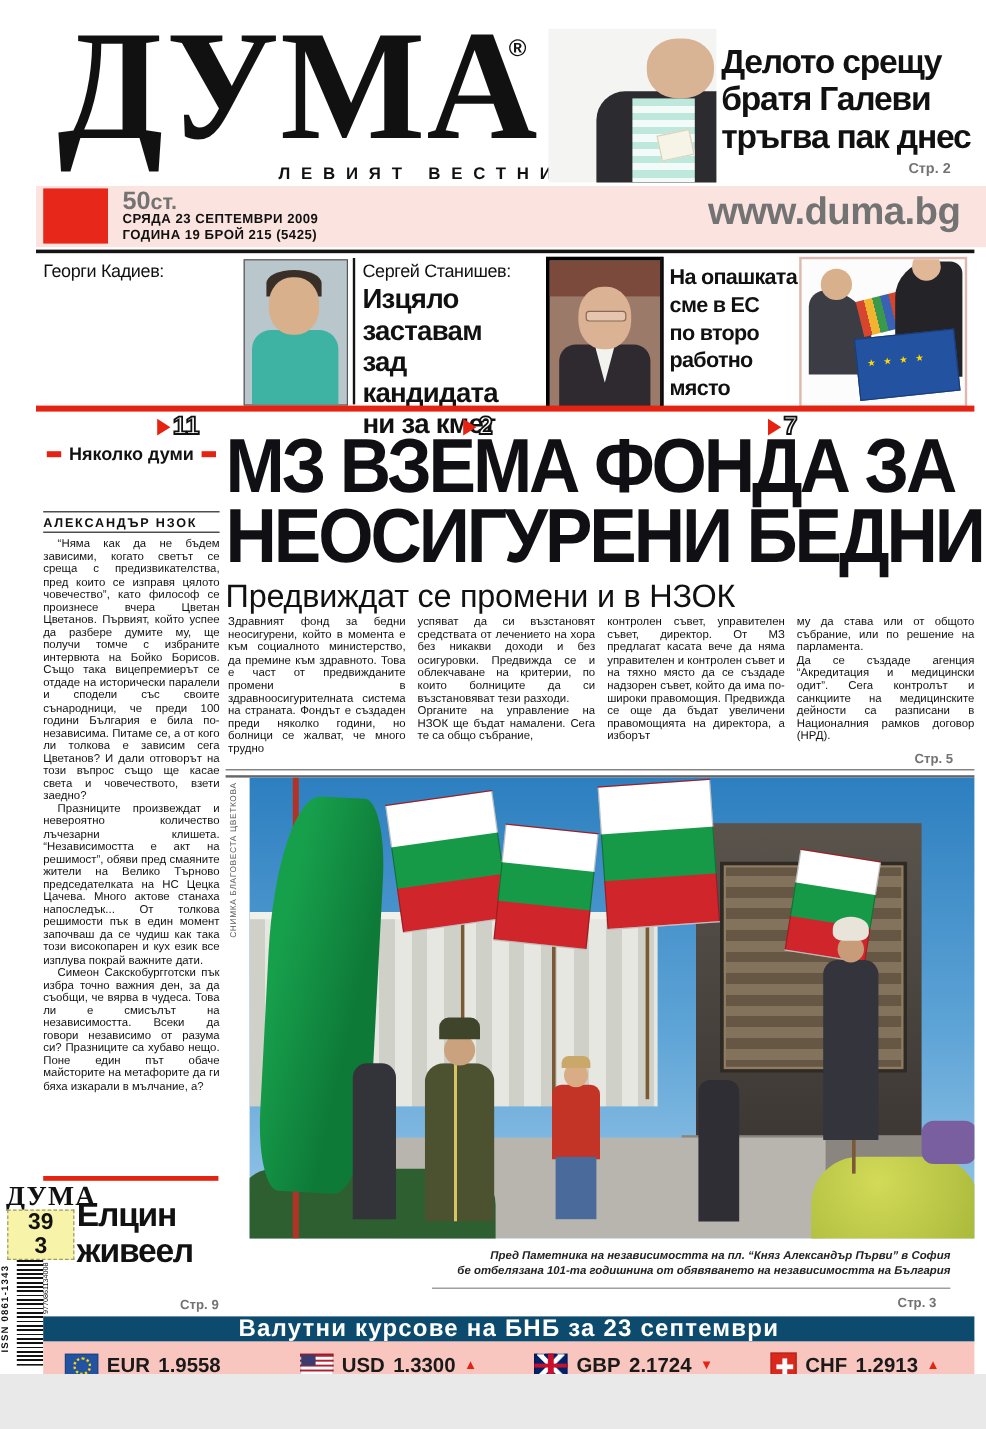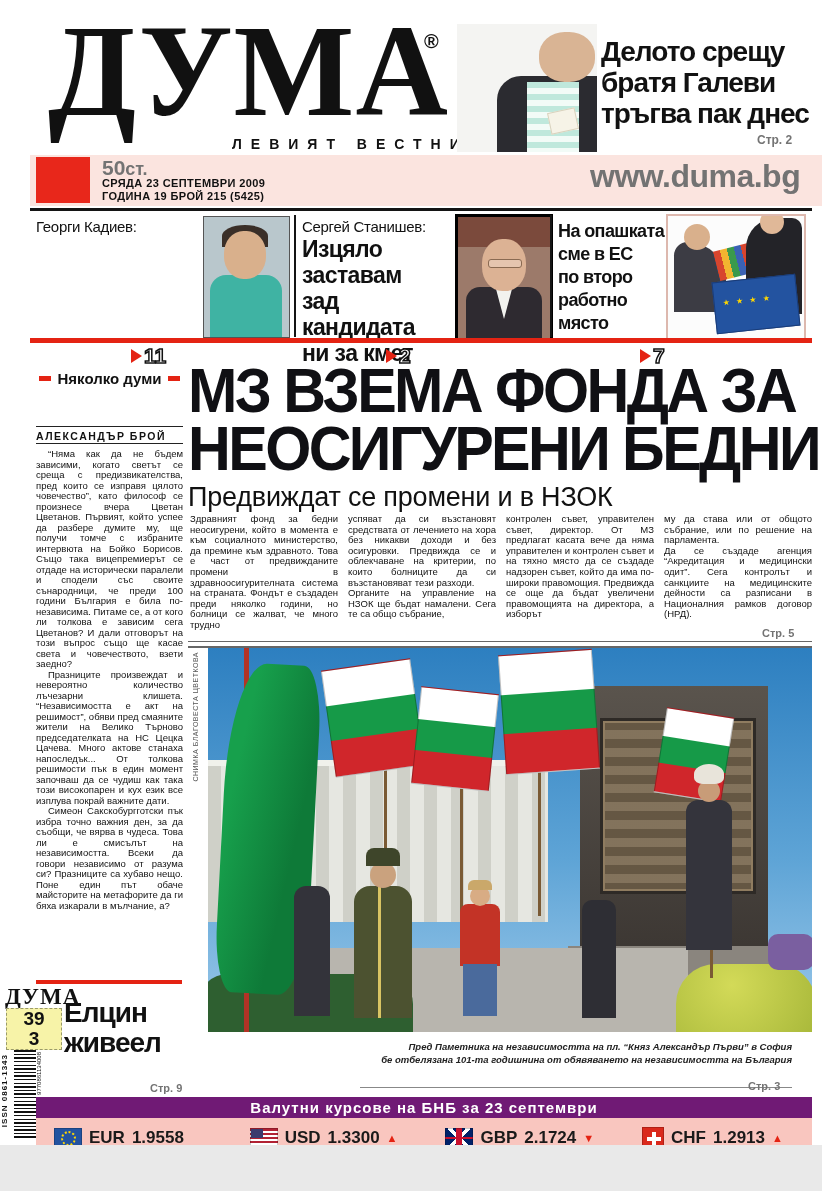--- a/index.html
+++ b/index.html
@@ -121,40 +121,40 @@
   .child-head{left:262px;top:238px;width:20px;height:20px;border-radius:50%;background:#d8ac84;}
   .child-cap{left:260px;top:232px;width:24px;height:10px;border-radius:6px 6px 0 0;background:#caa86a;}
   .child-body{left:252px;top:256px;width:40px;height:62px;border-radius:8px 8px 0 0;background:#c33326;}
   .child-jeans{left:255px;top:316px;width:34px;height:52px;background:#4a6a9c;}
   .fur-hat{left:486px;top:116px;width:30px;height:20px;border-radius:50% 50% 30% 30%;background:#e8e4da;}
   .fur-head{left:490px;top:132px;width:22px;height:22px;border-radius:50%;background:#c89c78;}
   .fur-body{left:478px;top:152px;width:46px;height:150px;border-radius:12px 12px 0 0;background:#34343c;}
   .sil1{left:86px;top:238px;width:36px;height:130px;border-radius:12px 12px 0 0;background:#33333a;}
   .sil2{left:374px;top:252px;width:34px;height:118px;border-radius:10px 10px 0 0;background:#2e2e34;}
   .caption{left:360px;top:1040px;width:432px;font-size:9.5px;line-height:13px;font-style:italic;
-           font-weight:bold;text-align:right;color:#222;border-bottom:1px solid #888;padding-bottom:21px;}
+           font-weight:bold;text-align:right;color:#222;border-bottom:1px solid #888;padding-bottom:7px;}
   .cap-p{left:748px;top:1080px;font-size:11px;font-weight:bold;}
   
   .bl-logo{left:5px;top:984px;font-family:"Liberation Serif",serif;font-weight:bold;font-size:23px;letter-spacing:1px;}
   .tempbox{left:6px;top:1008px;width:54px;height:40px;background:#f7f3a8;border:1px dashed #9a9a6a;
            text-align:center;font-weight:bold;font-size:19px;line-height:20px;}
   .barcode-wrap{left:2px;top:1050px;width:42px;height:90px;}
   .issn{position:absolute;left:-2px;top:4px;font-size:8px;font-weight:bold;letter-spacing:1px;
         writing-mode:vertical-rl;transform:rotate(180deg);}
   .bars{position:absolute;left:12px;top:0;width:22px;height:88px;
         background:repeating-linear-gradient(0deg,#111 0 1.5px,#fff 1.5px 3.6px);}
   .bnum{position:absolute;left:34px;top:2px;font-size:6px;writing-mode:vertical-rl;transform:rotate(180deg);}
   .bl-h{font-size:28px;font-weight:bold;line-height:30px;letter-spacing:-1px;}
   .blh1{left:64px;top:998px;}
   .blh2{left:40px;top:1058px;}
   .bl-p{left:150px;top:1082px;font-size:11px;font-weight:bold;}
   .tick{left:38px;top:1168px;width:2px;height:16px;background:#222;}
   
-  .curr-head{left:36px;top:1097px;width:776px;height:21px;background:#701a75;color:#fff;
-             font-size:15px;font-weight:bold;letter-spacing:1px;text-align:center;line-height:21px;}
+  .curr-head{left:36px;top:1097px;width:776px;height:21px;background:#0c4a6e;color:#fff;
+             font-size:20px;font-weight:bold;letter-spacing:1px;text-align:center;line-height:21px;}
   .curr-row{left:36px;top:1118px;width:776px;height:40px;background:#f9c6bf;display:flex;
             align-items:center;justify-content:space-between;padding:0 28px 0 18px;box-sizing:border-box;}
   .rate{display:flex;align-items:center;gap:7px;font-size:17px;font-weight:bold;color:#1a1a1a;}
   .flag{width:28px;height:20px;position:relative;flex:none;border:1px solid rgba(0,0,0,.2);box-sizing:border-box;}
   .flag-eu{background:#2353a0;display:flex;align-items:center;justify-content:center;}
   .eu-ring{width:11px;height:11px;border:2px dotted #ffd700;border-radius:50%;}
   .flag-us{background:repeating-linear-gradient(180deg,#b22234 0 2px,#fff 2px 4px);}
   .flag-us::before{content:"";position:absolute;left:0;top:0;width:12px;height:9px;background:#3c3b6e;}
   .flag-gb{background:
      linear-gradient(0deg,transparent 42%,#c8102e 42% 58%,transparent 58%),
@@ -247,21 +247,21 @@
     <span class="tri"></span>
     <span class="mnum">7</span>
   </div>
 
   <div class="abs op-head">
     <span class="dash"></span>
     <span>Няколко думи</span>
     <span class="dash"></span>
   </div>
   <div class="abs hr1"></div>
-  <div class="abs op-author">АЛЕКСАНДЪР БРОЙ</div>
+  <div class="abs op-author">АЛЕКСАНДЪР НЗОК</div>
   <div class="abs hr2"></div>
   <div class="abs op-body">
     <p>“Няма как да не бъдем зависими, когато светът се среща с предизвикателства, пред които се изправя цялото човечество”, като философ се произнесе вчера Цветан Цветанов. Първият, който успее да разбере думите му, ще получи томче с избраните интервюта на Бойко Борисов. Също така вицепремиерът се отдаде на исторически паралели и сподели със своите сънародници, че преди 100 години България е била по-независима. Питаме се, а от кого ли толкова е зависим сега Цветанов? И дали отговорът на този въпрос също ще касае света и човечеството, взети заедно?</p>
     <p>Празниците произвеждат и невероятно количество лъчезарни клишета. “Независимостта е акт на решимост”, обяви пред смаяните жители на Велико Търново председателката на НС Цецка Цачева. Много актове станаха напоследък... От толкова решимости пък в един момент започваш да се чудиш как така този високопарен и кух език все изплува покрай важните дати.</p>
     <p>Симеон Сакскобургготски пък избра точно важния ден, за да съобщи, че вярва в чудеса. Това ли е смисълът на независимостта. Всеки да говори независимо от разума си? Празниците са хубаво нещо. Поне един път обаче майсторите на метафорите да ги бяха изкарали в мълчание, а?</p>
   </div>
   <div class="abs bar-red2"></div>
 
   <div class="abs lead-h pre">МЗ ВЗЕМА ФОНДА ЗА
 НЕОСИГУРЕНИ БЕДНИ</div>

